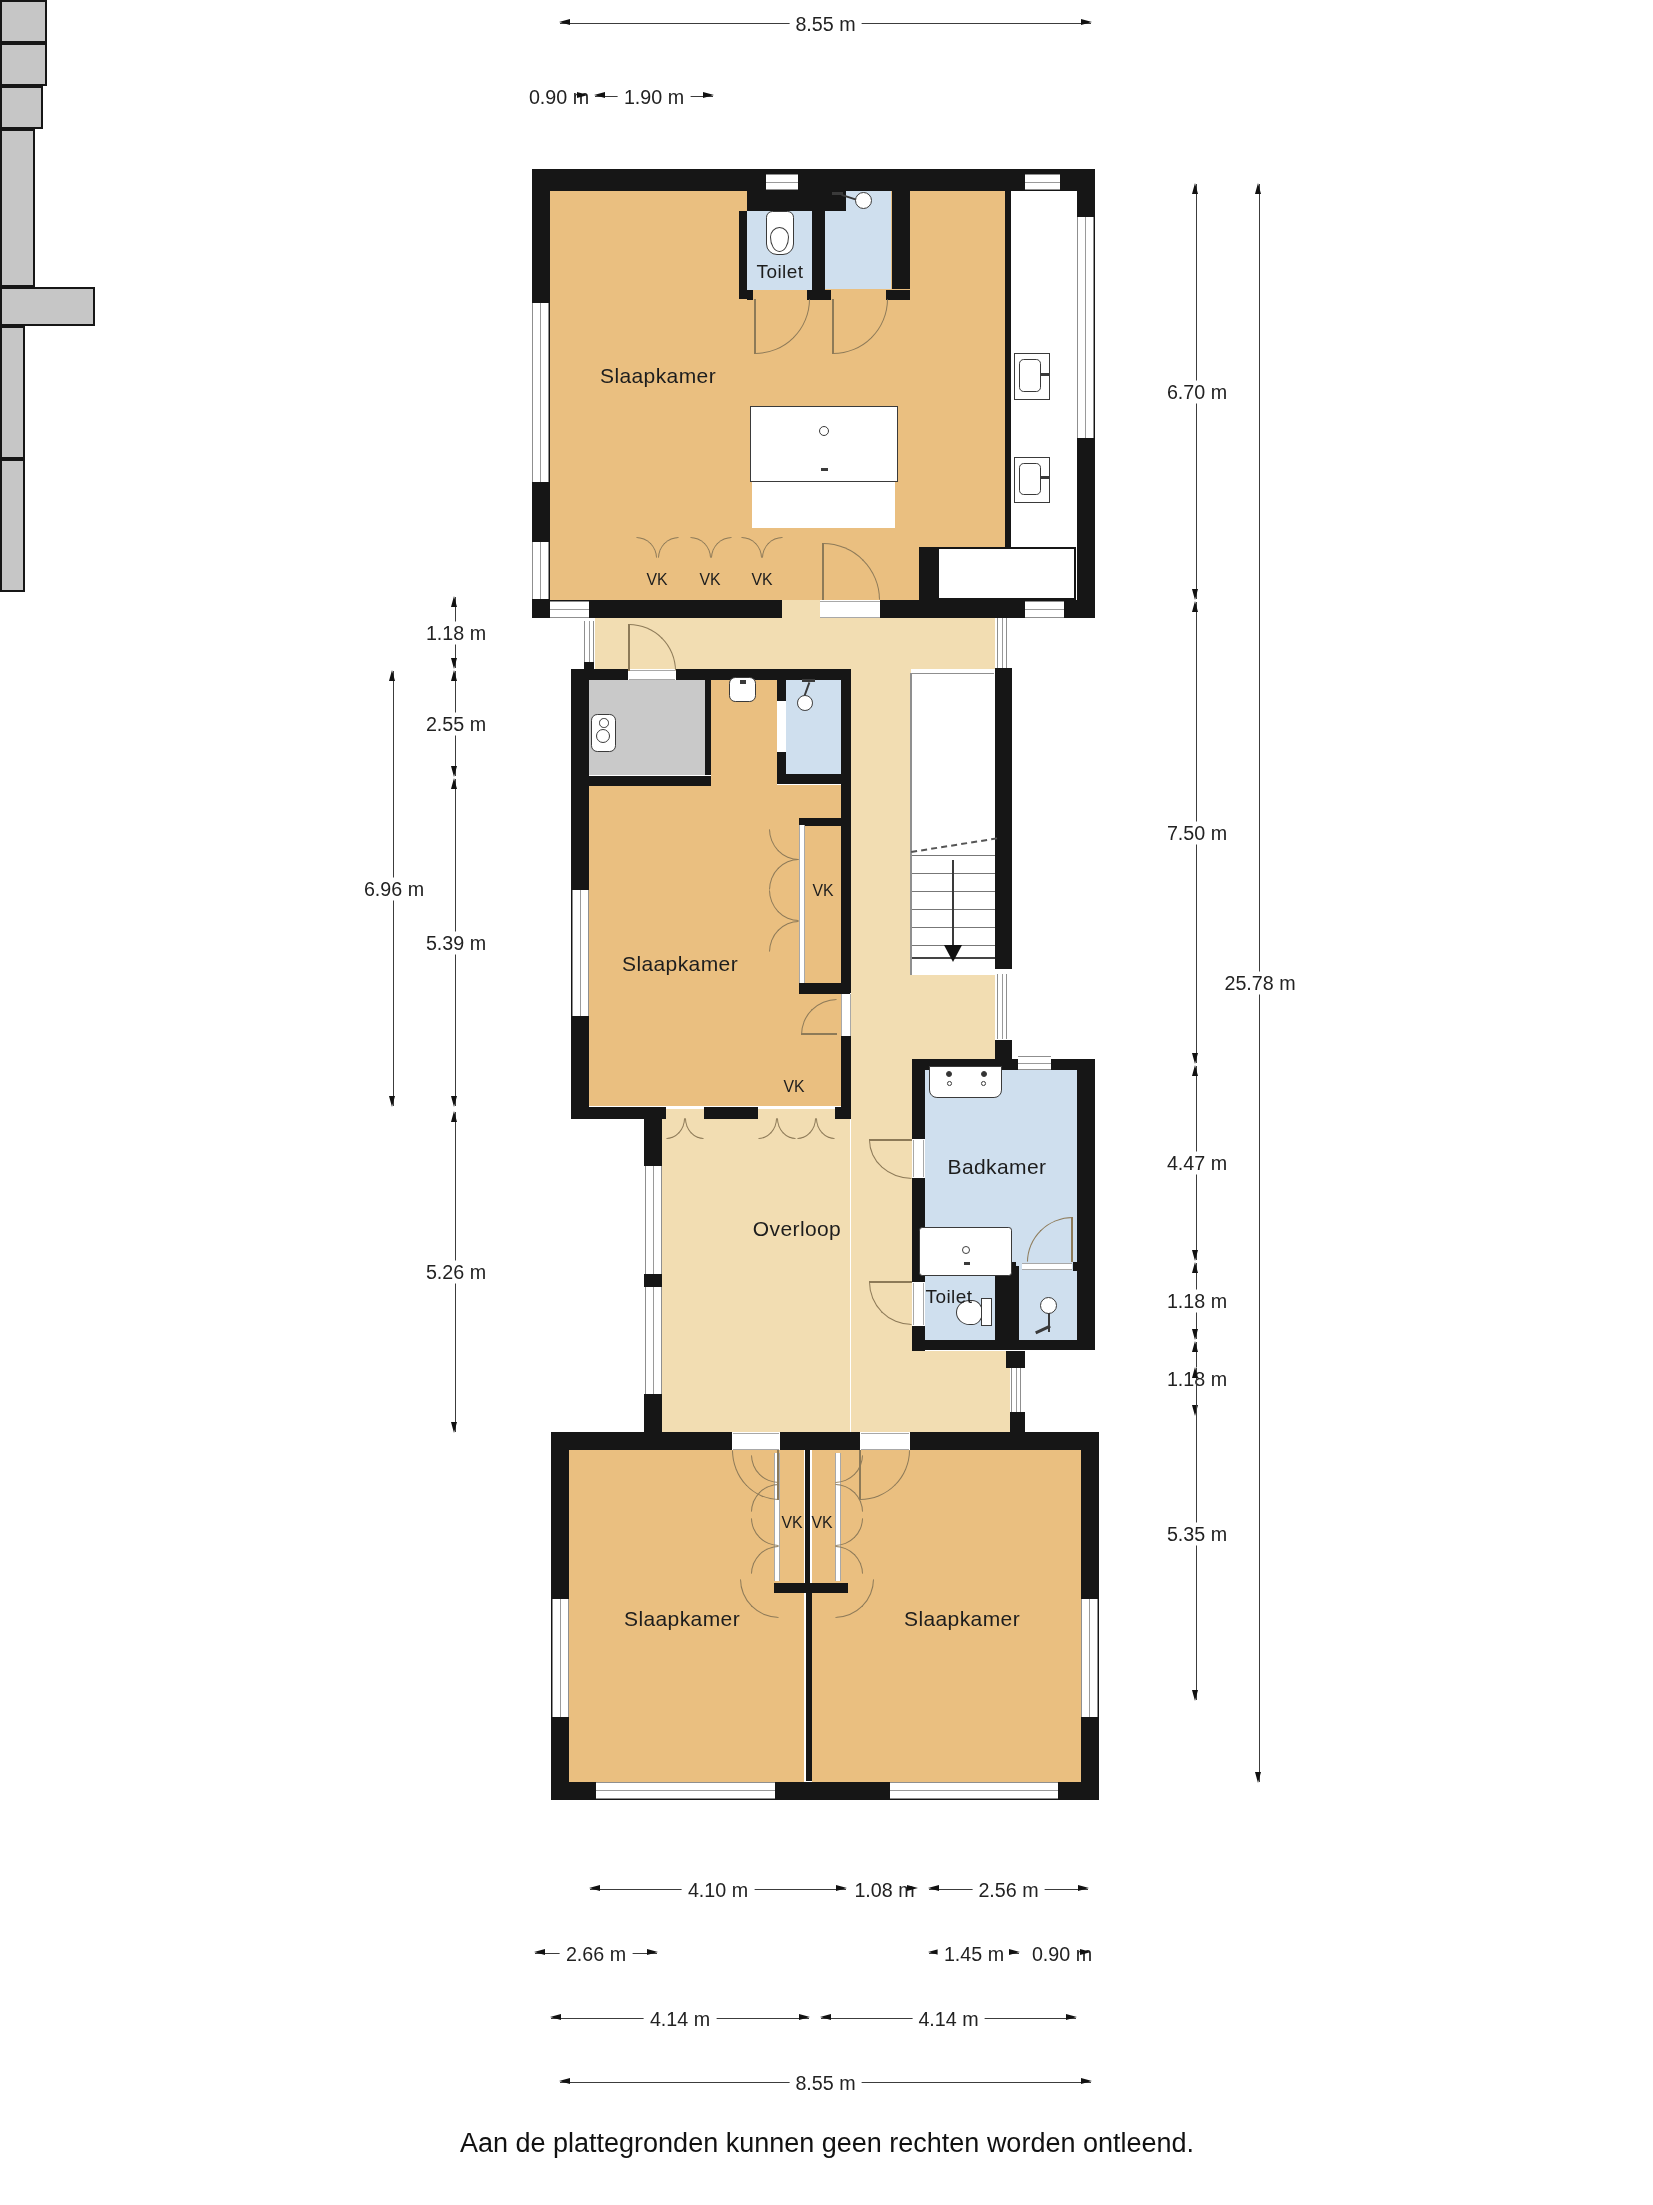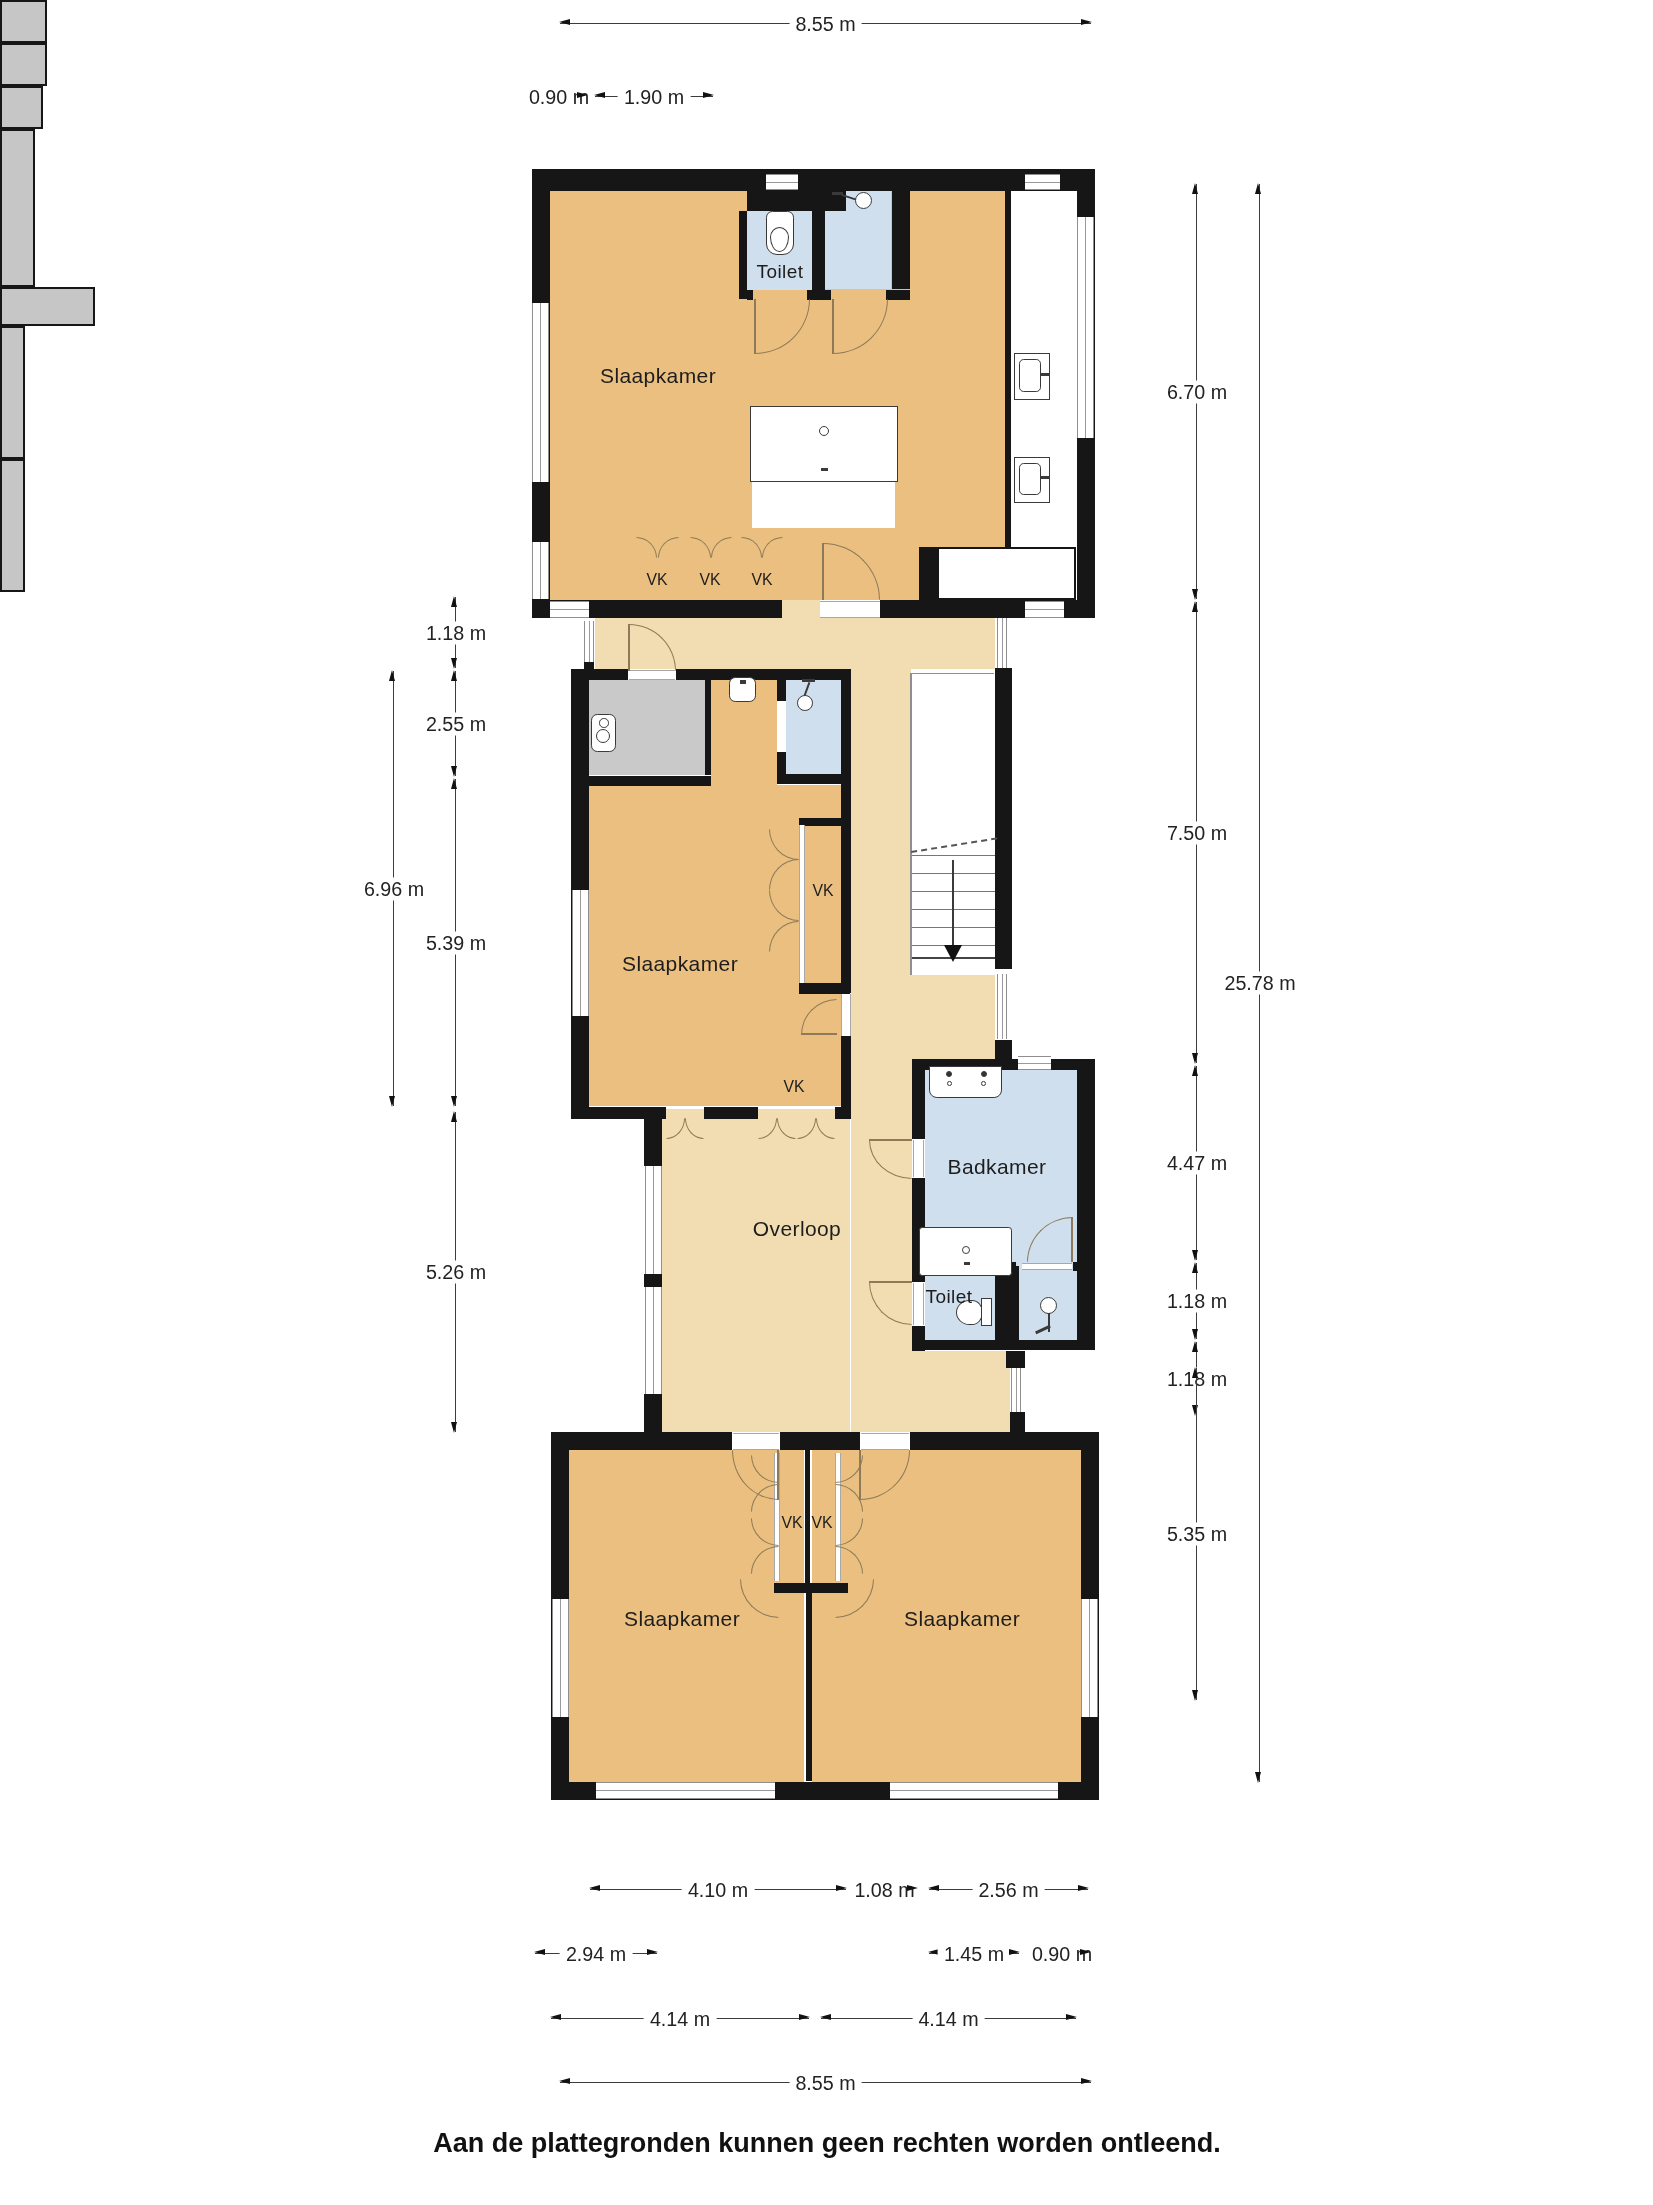--- a/index.html
+++ b/index.html
@@ -344,34 +344,34 @@
   <div class="hdim" style="left:590px;top:1889px;width:256px;">
       <span class="dlbl">4.10 m</span>
     </div>
   <div class="hdim" style="left:852px;top:1889px;width:65px;">
       <span class="dlbl">1.08 m</span>
     </div>
   <div class="hdim" style="left:929px;top:1889px;width:159px;">
       <span class="dlbl">2.56 m</span>
     </div>
   <div class="hdim" style="left:535px;top:1953px;width:122px;">
-      <span class="dlbl">2.94 m</span>
+      <span class="dlbl">2.66 m</span>
     </div>
   <div class="hdim" style="left:929px;top:1953px;width:90px;">
       <span class="dlbl">1.45 m</span>
     </div>
   <div class="hdim" style="left:1034px;top:1953px;width:56px;">
       <span class="dlbl">0.90 m</span>
     </div>
   <div class="hdim" style="left:551px;top:2018px;width:258px;">
       <span class="dlbl">4.14 m</span>
     </div>
   <div class="hdim" style="left:821px;top:2018px;width:255px;">
       <span class="dlbl">4.14 m</span>
     </div>
   <div class="hdim" style="left:560px;top:2082px;width:531px;">
       <span class="dlbl">8.55 m</span>
     </div>
 
-  <div class="footer" style="top:2128px;font-weight:bold;">Aan de plattegronden kunnen geen rechten worden ontleend.</div>
+  <div class="footer" style="top:2128px;">Aan de plattegronden kunnen geen rechten worden ontleend.</div>
 
 </div>
 
 
 </body></html>

